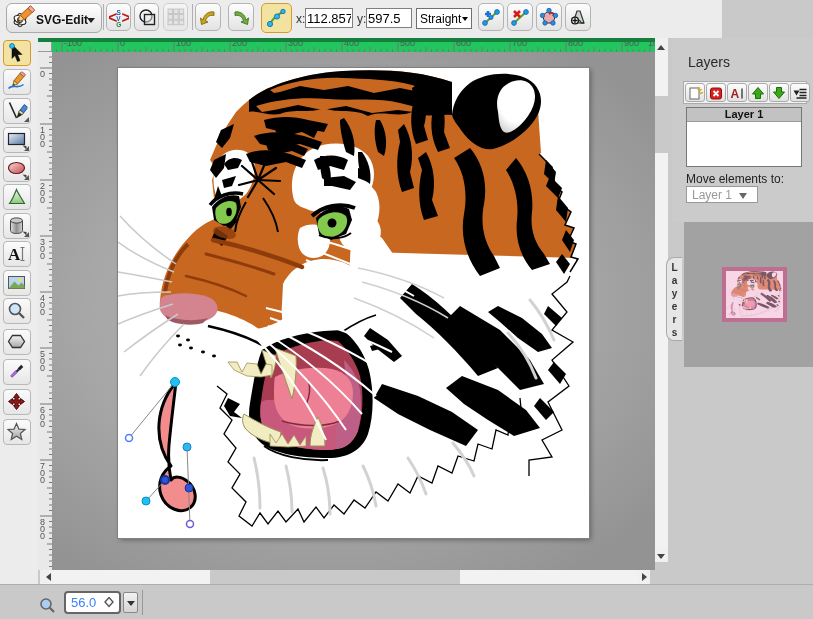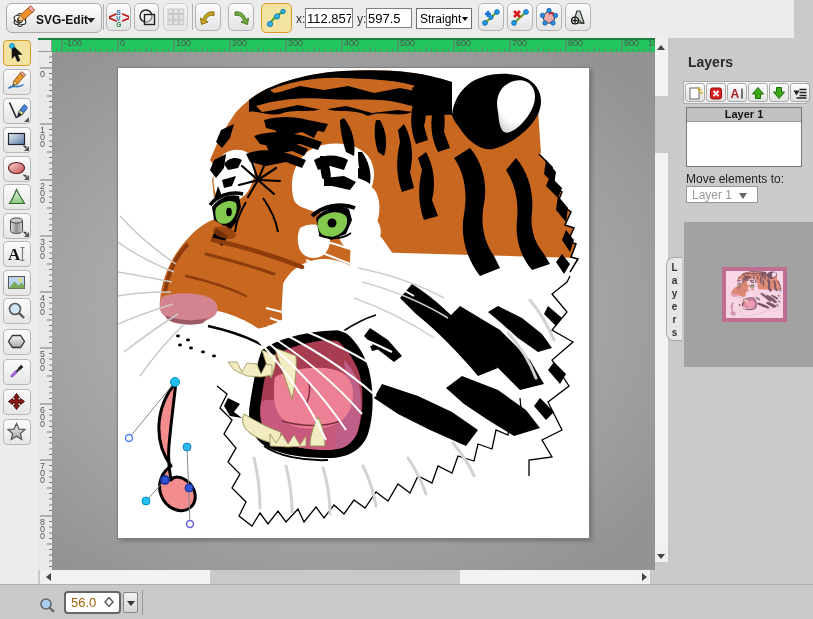--- a/index.html
+++ b/index.html
@@ -1,19 +1,19 @@
 <!DOCTYPE html>
 <html><head>
 <meta charset="utf-8">
 <style>
 html,body{margin:0;padding:0;}
 body{width:813px;height:619px;overflow:hidden;font-family:"Liberation Sans",sans-serif;}
 #app{position:relative;width:813px;height:619px;background:#c9c9c9;overflow:hidden;}
 
-#topbar{position:absolute;left:0;top:0;width:794px;height:38px;background:#ececec;border-bottom:2px solid #15803d;}
+#topbar{position:absolute;left:0;top:0;width:722px;height:38px;background:#ececec;border-bottom:4px solid #15803d;}
 .tbtn{position:absolute;top:3px;height:28px;background:linear-gradient(#fdfdfd,#e3e3e3);border:1px solid #b4b4b4;border-radius:5px;box-sizing:border-box;}
 .tbtn.act{background:#f2e3a1;border:1px solid #d79b2a;}
 .tbtn.dis{opacity:.55;}
 #mainbtn{position:absolute;left:6px;top:3px;width:96px;height:30px;background:linear-gradient(#ffffff,#e2e2e2);border:1px solid #aaa;border-radius:6px;box-sizing:border-box;}
 #mainbtn span{position:absolute;left:29px;top:9px;font-size:12px;font-weight:bold;color:#111;}
 #mainbtn .dn{position:absolute;right:6px;top:14px;width:0;height:0;border:4px solid transparent;border-top:5px solid #222;}
 .vsep{position:absolute;top:4px;width:1px;height:26px;background:#b0b0b0;}
 .lab{position:absolute;top:12px;font-size:12px;color:#333;}
 .tin{position:absolute;top:8px;height:20px;border:1px solid #808080;background:#fff;font-size:13px;font-family:"Liberation Sans",sans-serif;padding:0 1px;box-sizing:border-box;}
 #seltype{position:absolute;left:416px;top:8px;width:56px;height:21px;background:#fff;border:1px solid #707070;box-sizing:border-box;font-size:12px;color:#000;}
@@ -36,34 +36,34 @@
 #vscroll{position:absolute;left:655px;top:38px;width:13px;height:524px;background:#f2f2f2;}
 #vscroll .thumb{position:absolute;left:0px;top:58px;width:13px;height:57px;background:#c9c9c9;}
 #hscroll{position:absolute;left:40px;top:570px;width:610px;height:14px;background:#f2f2f2;}
 #hscroll .thumb{position:absolute;left:170px;top:0px;width:250px;height:14px;background:#c9c9c9;}
 .sbtn{position:absolute;width:13px;height:13px;background:#f0f0f0;}
 .arr{position:absolute;width:0;height:0;border:4px solid transparent;}
 
 #rightpanel{position:absolute;left:668px;top:38px;width:145px;height:551px;background:#c9c9c9;}
 #rptop{position:absolute;left:4px;top:0;width:141px;height:184px;background:#cbcbcb;}
 #rpdark{position:absolute;left:16px;top:184px;width:129px;height:145px;background:#a2a2a2;}
-#layerstitle{position:absolute;left:20px;top:16px;font-size:14px;font-weight:bold;color:#2a2a2a;}
+#layerstitle{position:absolute;left:20px;top:16px;font-size:14px;font-weight:normal;color:#2a2a2a;}
 .lyb{position:absolute;top:45px;width:20px;height:19px;background:linear-gradient(#fcfcfc,#e2e2e2);border:1px solid #aaa;border-radius:3px;box-sizing:border-box;}
 #layerlist{position:absolute;left:18px;top:69px;width:116px;height:60px;border:1px solid #777;background:#fff;box-sizing:border-box;}
 #layerlist .hdr{height:13px;background:#c2c2c2;border-bottom:1px solid #999;font-size:11px;font-weight:bold;text-align:center;color:#111;}
 #moveto{position:absolute;left:18px;top:134px;font-size:12px;color:#222;}
 #layersel{position:absolute;left:18px;top:148px;width:72px;height:17px;background:#fff;border:1px solid #999;box-sizing:border-box;color:#888;font-size:12px;}
 #layersel b{position:absolute;right:10px;top:6px;width:0;height:0;border:4.5px solid transparent;border-top:6px solid #666;}
 #layerstab{position:absolute;left:666px;top:257px;width:16px;height:84px;background:#e6e6e6;border:1px solid #aaa;border-right:none;border-radius:8px 0 0 8px;box-sizing:border-box;}
 #layerstab div{font-size:10px;font-weight:bold;color:#333;text-align:center;line-height:13px;margin-top:3px;}
 #thumbpanel{position:absolute;left:722px;top:267px;width:65px;height:55px;background:#f2a9c4;border:4px solid #c06d92;box-sizing:border-box;}
 
 #bottombar{position:absolute;left:0px;top:584px;width:813px;height:35px;background:#c9c9c9;border-top:1px solid #adadad;}
 #zoomspin{position:absolute;left:64px;top:6px;width:57px;height:23px;background:#fff;border:2px solid #666;border-radius:4px;box-sizing:border-box;}
-#zoomspin span{position:absolute;left:5px;top:2px;font-size:13px;color:#a16207;}
+#zoomspin span{position:absolute;left:5px;top:2px;font-size:13px;color:#3b82f6;}
 #zoomdd{position:absolute;left:123px;top:7px;width:15px;height:21px;background:linear-gradient(#f2f2f2,#d5d5d5);border:1px solid #888;border-radius:2px;box-sizing:border-box;}
 #zoomdd b{position:absolute;left:3px;top:8px;width:0;height:0;border:4px solid transparent;border-top:5px solid #333;}
 #bbsep{position:absolute;left:142px;top:5px;width:1px;height:25px;background:#999;}
 </style>
 </head>
 <body>
 <div id="app">
 
   <div id="workarea">
     <div id="canvas">

